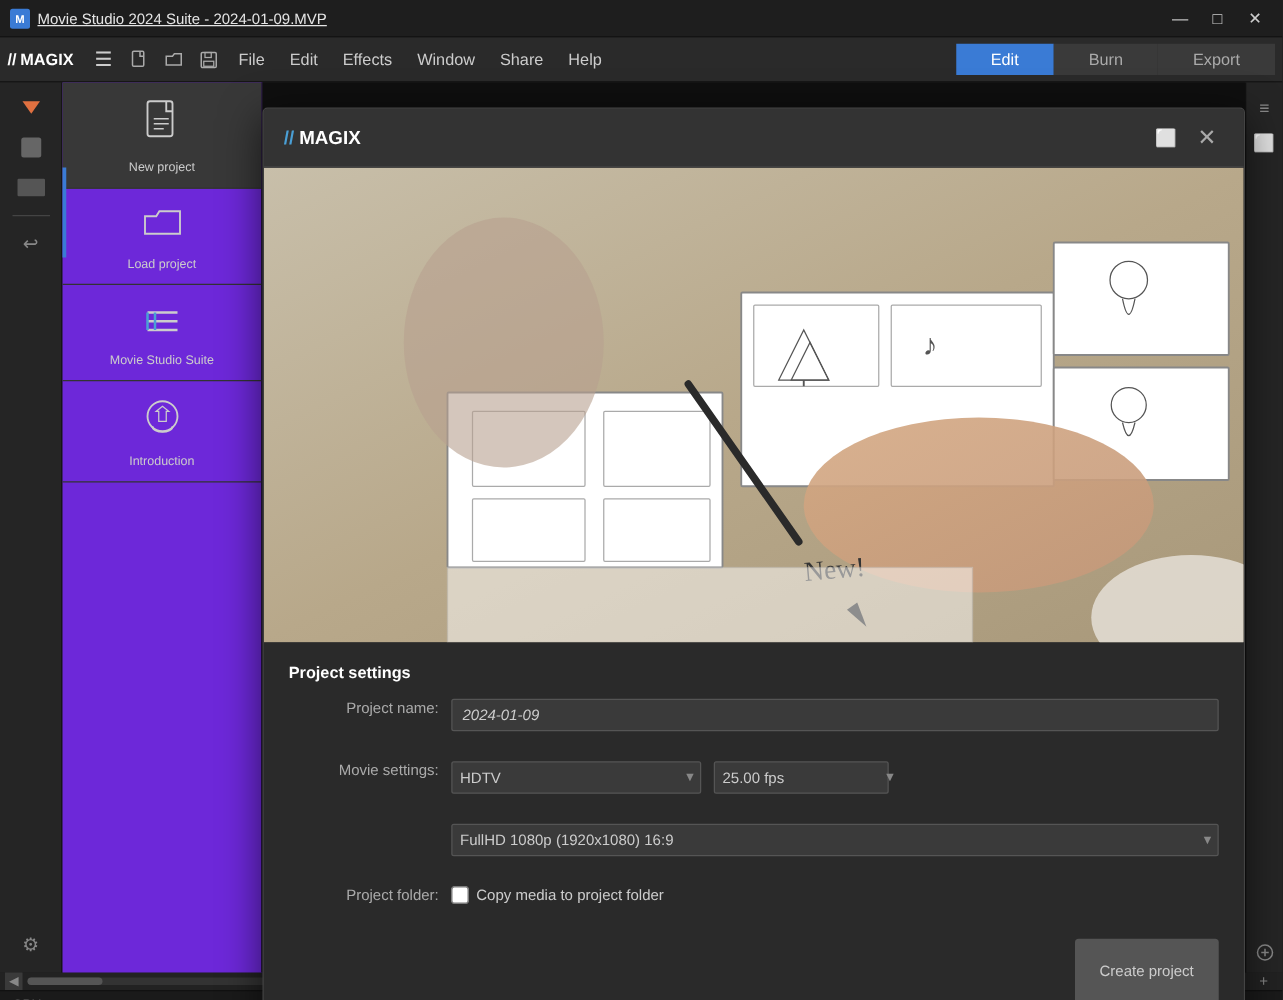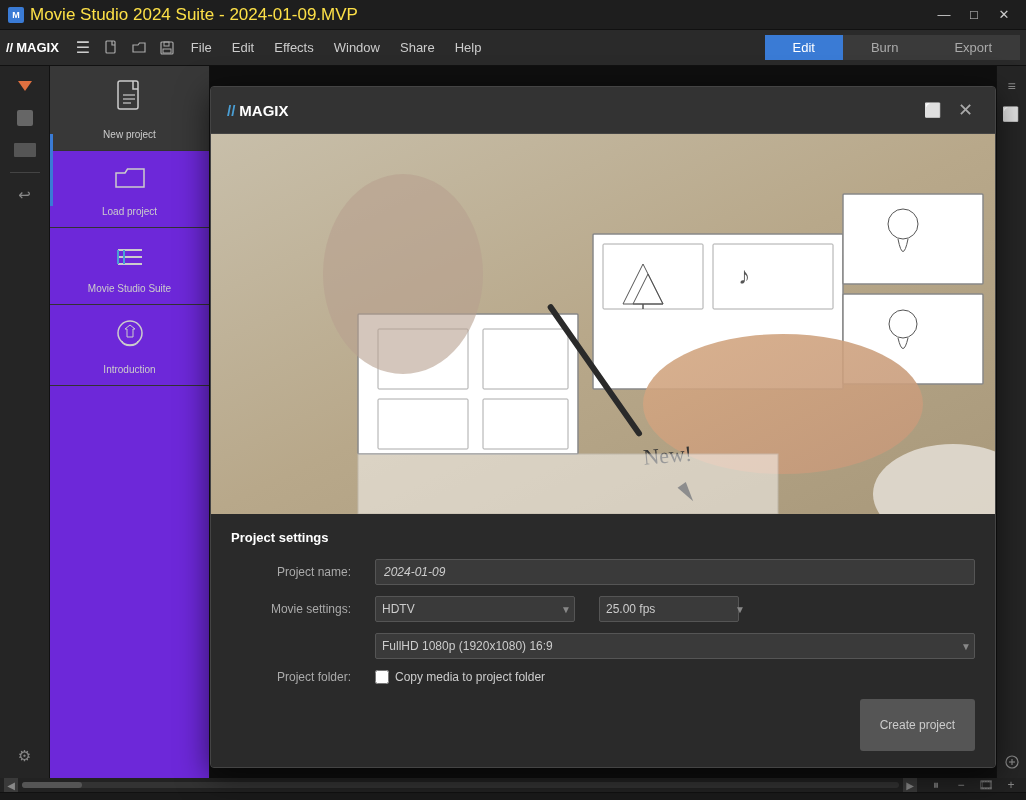--- a/index.html
+++ b/index.html
@@ -25,22 +25,23 @@
     #title-bar .app-icon {
       width: 16px; height: 16px;
       background: #3a7bd5;
       border-radius: 2px;
       margin-right: 6px;
       display: flex; align-items: center; justify-content: center;
       font-size: 9px; color: #fff; font-weight: bold;
     }
     #title-bar .title-text {
       flex: 1;
-      font-size: 17px;
-      color: #fde047;
+      font-size: 12px;
+      color: #e5e5e5;
+      text-decoration: underline;
     }
     #title-bar .win-controls {
       display: flex; gap: 2px;
     }
     #title-bar .win-btn {
       width: 28px; height: 20px;
       background: transparent;
       border: none; color: #ccc;
       cursor: pointer; font-size: 13px;
       display: flex; align-items: center; justify-content: center;
@@ -229,23 +230,22 @@
       background: #2a2a2a;
     }
     .settings-title {
       font-size: 13px;
       font-weight: 600;
       color: #fff;
       margin-bottom: 14px;
     }
     .settings-row {
       display: flex;
-      align-items: center;
-      margin-bottom: 11px;
-      gap: 24px;
+      margin-bottom: 24px;
+      gap: 10px;
     }
     .settings-label {
       width: 120px;
       color: #aaa;
       font-size: 12px;
       text-align: right;
       flex-shrink: 0;
     }
     .settings-input {
       flex: 1;

